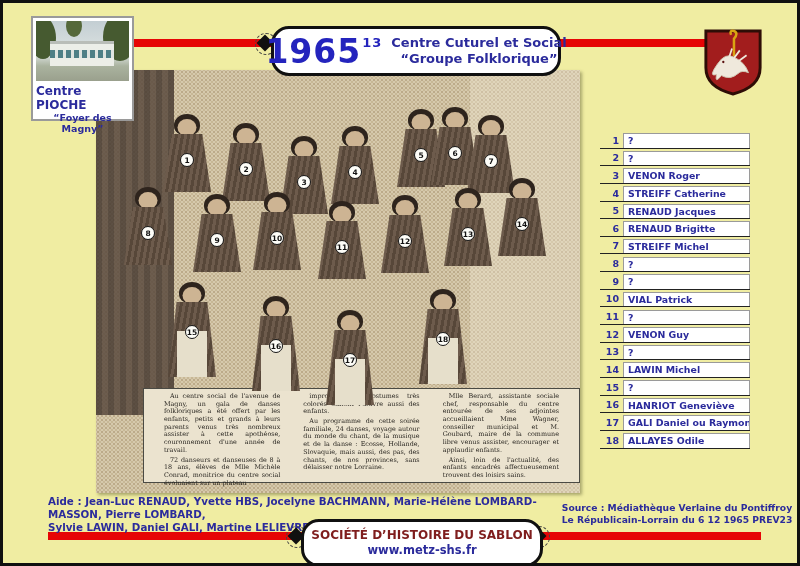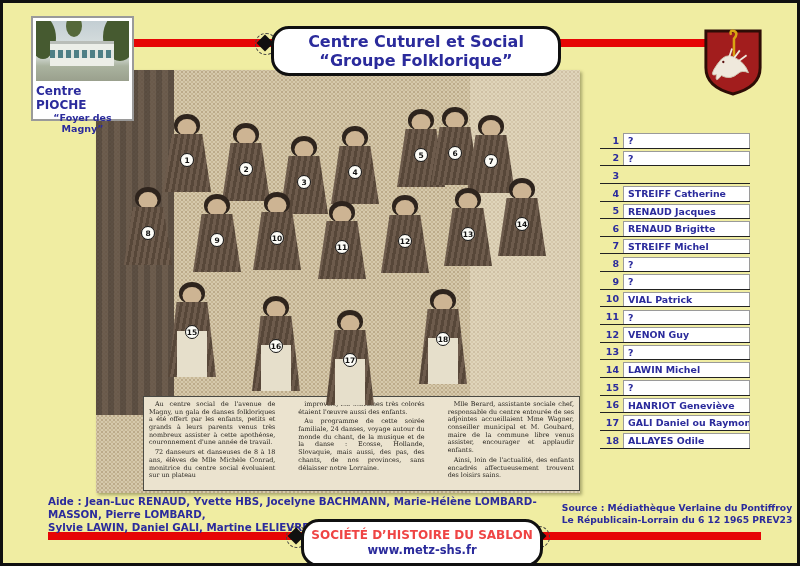--- a/index.html
+++ b/index.html
@@ -10,23 +10,23 @@
   .redline{position:absolute;height:8px;background:#e60505;z-index:1;}
   #redline-top{left:120px;top:36px;width:592px;}
   #redline-bottom{left:45px;top:529px;width:713px;}
   
   .capsule{position:absolute;background:#fff;border:3px solid #101010;border-radius:18px;
            z-index:5;display:flex;align-items:center;justify-content:center;}
   #header-capsule{left:268px;top:23px;width:268px;height:44px;gap:10px;padding:0 8px;}
   .year{font-size:33px;font-weight:bold;color:#2424bd;letter-spacing:1px;line-height:1;}
   .year sup{font-size:13px;position:relative;top:-4px;left:1px;}
   .header-lines{display:flex;flex-direction:column;align-items:center;line-height:1.2;}
-  .header-line{font-size:16px;font-weight:bold;color:#2b2b9c;white-space:nowrap;}
+  .header-line{font-size:13px;font-weight:bold;color:#2b2b9c;white-space:nowrap;}
   #footer-capsule{left:298px;top:516px;width:236px;height:42px;flex-direction:column;line-height:1.25;}
-  .org-line{font-size:12px;font-weight:bold;color:#ef4444;white-space:nowrap;}
+  .org-line{font-size:12px;font-weight:bold;color:#7f1d1d;white-space:nowrap;}
   .url-line{font-size:11.5px;font-weight:bold;color:#2b2b9c;}
   
   .cap-end{position:absolute;width:12px;height:12px;background:#101010;transform:rotate(45deg);z-index:4;}
   .cap-ring{position:absolute;width:20px;height:20px;border:1px dashed #444;border-radius:50%;z-index:3;}
   
   #pioche-card{position:absolute;left:28px;top:13px;width:103px;height:105px;background:#fff;
                border:2px solid #9a9a9a;z-index:6;box-sizing:border-box;padding:3px 3px 0;}
   #pioche-photo{position:relative;width:100%;height:60px;overflow:hidden;
                 background:linear-gradient(#c3ced3 0%,#dde3e1 55%,#aab39f 75%,#9aa08d 100%);}
   .tree{position:absolute;background:#465a30;border-radius:50%;}
@@ -61,22 +61,22 @@
                  clip-path:polygon(18% 0,82% 0,100% 100%,0 100%);
                  background:repeating-linear-gradient(100deg,#574739 0 3px,#6d5b4c 3px 6px);}
   .person .collar{position:absolute;top:20px;left:50%;transform:translateX(-50%);width:26px;height:15px;
                   background:#ece5d4;clip-path:polygon(0 0,100% 0,50% 100%);}
   .person .apron{position:absolute;top:52%;left:18%;right:18%;bottom:0;background:#e6dfcb;display:none;}
   .person.front .apron{display:block;}
   .marker{position:absolute;width:14px;height:14px;border-radius:50%;background:#fdfdf8;
           border:1.5px solid #161616;box-sizing:border-box;z-index:40;display:flex;
           align-items:center;justify-content:center;font-size:7.5px;font-weight:bold;color:#111;}
   
-  #article{position:absolute;left:47px;top:326px;width:437px;height:95px;background:#ebe3cf;
-           border:1px solid #4a4a44;box-sizing:border-box;padding:4px 5px;display:flex;gap:23px;}
+  #article{position:absolute;left:47px;top:318px;width:437px;height:95px;background:#ebe3cf;
+           border:1px solid #4a4a44;box-sizing:border-box;padding:4px 20px;display:flex;gap:23px;}
   .article-col{flex:1;font-family:"DejaVu Serif",serif;font-size:6.4px;line-height:1.2;
                color:#27241f;text-align:justify;}
   .article-col p{margin:0 0 2px;text-indent:6px;}
   
   #names{position:absolute;left:597px;top:128px;width:150px;z-index:5;}
   .name-row{display:flex;align-items:flex-end;height:17.65px;border-bottom:1.8px solid #222;
             box-sizing:border-box;}
   .name-num{width:19px;text-align:right;padding-right:4px;font-size:9.5px;font-weight:bold;
             color:#2b2b9c;line-height:14px;}
   .name-box{flex:1;height:14.5px;background:#fff;border:1px solid #9a9a9a;border-bottom:none;
@@ -100,20 +100,21 @@
   <div class="cap-end" style="left:256px;top:34px;"></div>
   <div class="cap-ring" style="left:530px;top:30px;"></div>
   <div class="cap-end" style="left:534px;top:34px;"></div>
 
   <div class="cap-ring" style="left:283px;top:523px;"></div>
   <div class="cap-end" style="left:287px;top:527px;"></div>
   <div class="cap-ring" style="left:525px;top:523px;"></div>
   <div class="cap-end" style="left:529px;top:527px;"></div>
 
   <div id="header-capsule" class="capsule">
+    <div class="year"><span>1965</span><sup>13</sup></div>
     <div class="header-lines">
       <span class="header-line">Centre Cuturel et Social</span>
       <span class="header-line">“Groupe Folklorique”</span>
     </div>
   </div>
 
   <div id="pioche-card">
     <div id="pioche-photo">
       <div class="tree l"></div>
       <div class="tree m"></div>
@@ -291,20 +292,21 @@
       <div class="name-row">
         <span class="name-num">1</span>
         <span class="name-box">?</span>
       </div>
       <div class="name-row">
         <span class="name-num">2</span>
         <span class="name-box">?</span>
       </div>
       <div class="name-row">
         <span class="name-num">3</span>
+        <span class="name-box">VENON Roger</span>
       </div>
       <div class="name-row">
         <span class="name-num">4</span>
         <span class="name-box">STREIFF Catherine</span>
       </div>
       <div class="name-row">
         <span class="name-num">5</span>
         <span class="name-box">RENAUD Jacques</span>
       </div>
       <div class="name-row">

